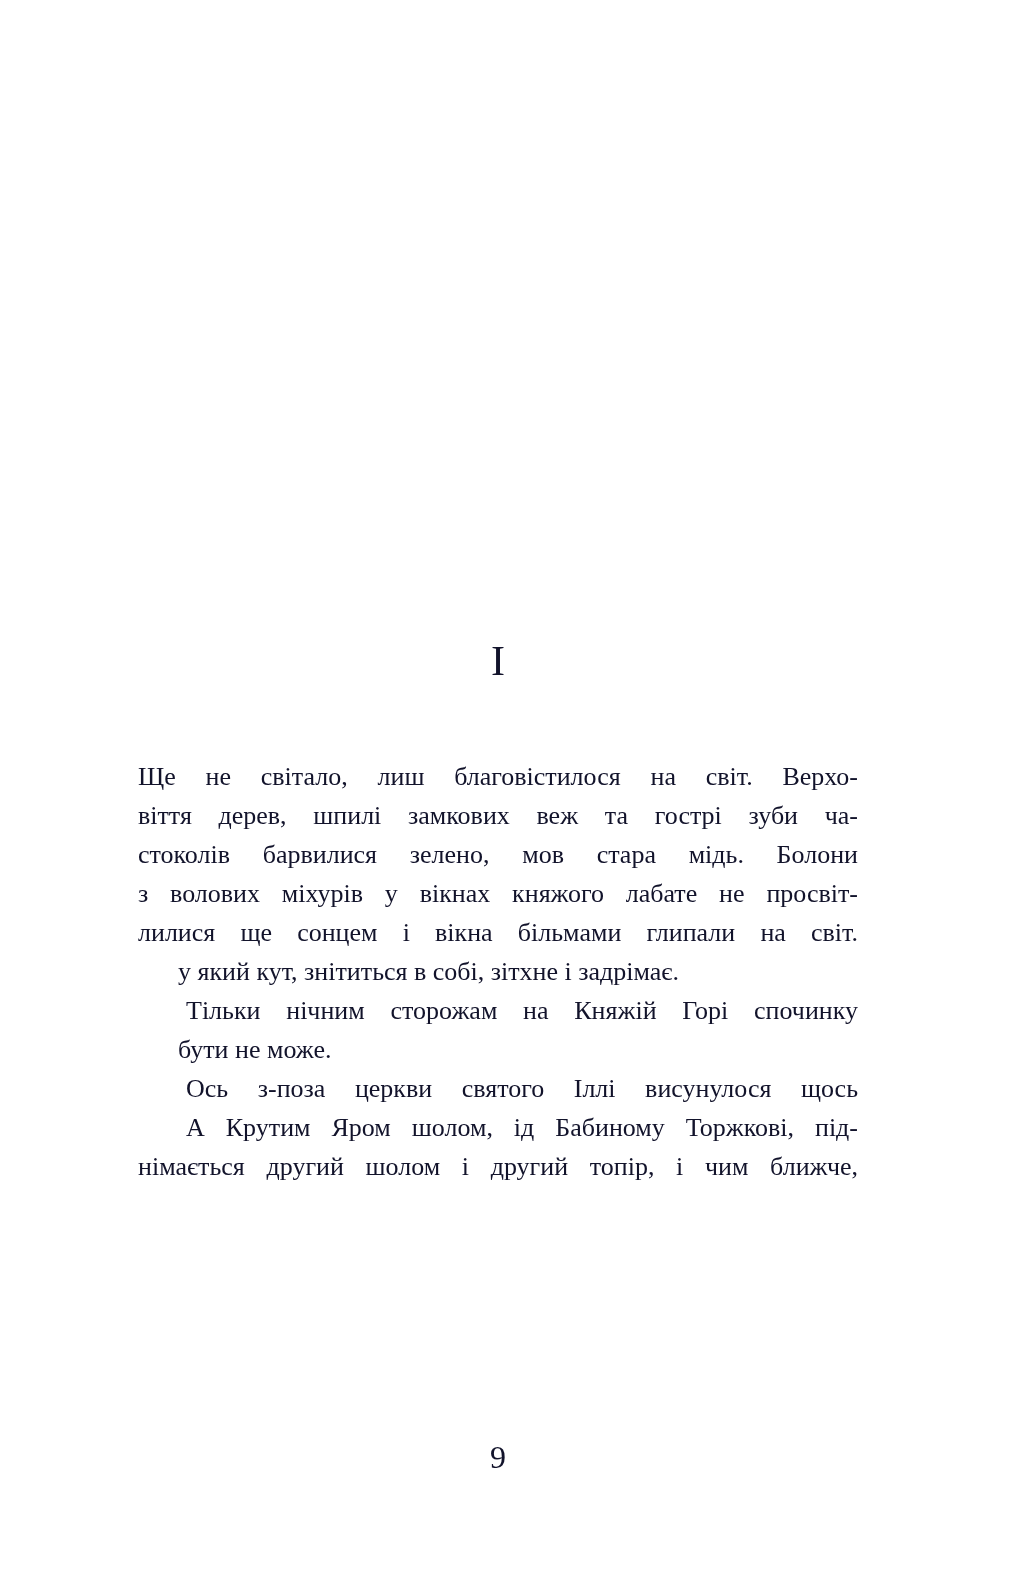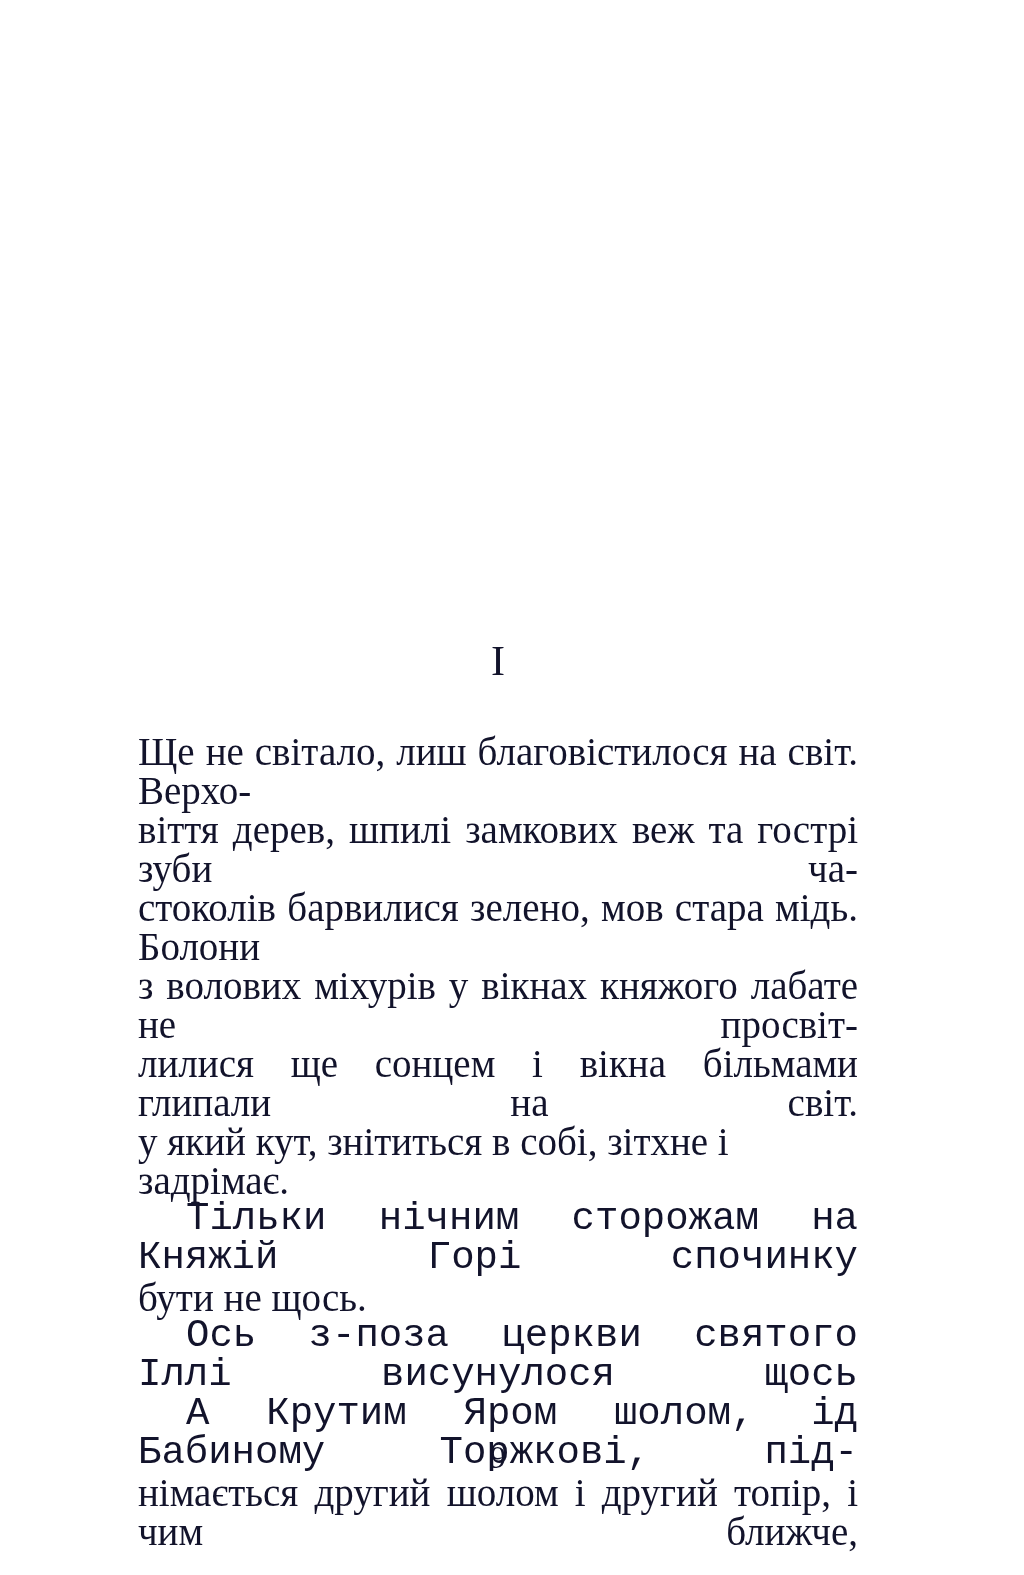--- a/index.html
+++ b/index.html
@@ -23,34 +23,35 @@
     position: absolute;
     top: 640px; left: 138px; width: 720px;
     font-size: 42px;
     line-height: 42px;
     font-weight: 400;
     text-align: center;
     letter-spacing: 0;
   }
   .text-block {
     position: absolute;
-    top: 732px; left: 138px; width: 720px;
-    font-size: 39px;
+    top: 757px; left: 138px; width: 720px;
+    font-size: 26px;
     line-height: 39px;
   }
   .para { margin: 0; }
   .line {
     display: block;
     text-align: justify;
     text-align-last: justify;
   }
-  .line.indent { text-indent: 48px; font-family: Liberation Mono, monospace; }
+  .line.indent { text-indent: 48px; }
   .line.endline {
     text-align: left;
     text-align-last: left;
+    margin-left: 40px;
   }
   .page-number {
     position: absolute;
     top: 1441px; left: 138px; width: 720px;
     font-size: 32px;
     line-height: 32px;
     text-align: center;
   }
 </style>
 </head>
@@ -66,21 +67,21 @@
       <span class="line">Ще не світало, лиш благовістилося на світ. Верхо-</span>
       <span class="line">віття дерев, шпилі замкових веж та гострі зуби ча-</span>
       <span class="line">стоколів барвилися зелено, мов стара мідь. Болони</span>
       <span class="line">з волових міхурів у вікнах княжого лабате не просвіт-</span>
       <span class="line">лилися ще сонцем і вікна більмами глипали на світ.</span>
       <span class="line endline">у який кут, знітиться в собі, зітхне і задрімає.</span>
     </p>
 
     <p class="para">
       <span class="line indent">Тільки нічним сторожам на Княжій Горі спочинку</span>
-      <span class="line endline">бути не щось.</span>
+      <span class="line endline">бути не може.</span>
     </p>
 
     <p class="para">
       <span class="line indent">Ось з-поза церкви святого Іллі висунулося щось</span>
     </p>
 
     <p class="para">
       <span class="line indent">А Крутим Яром шолом, ід Бабиному Торжкові, під-</span>
       <span class="line">німається другий шолом і другий топір, і чим ближче,</span>
     </p>

